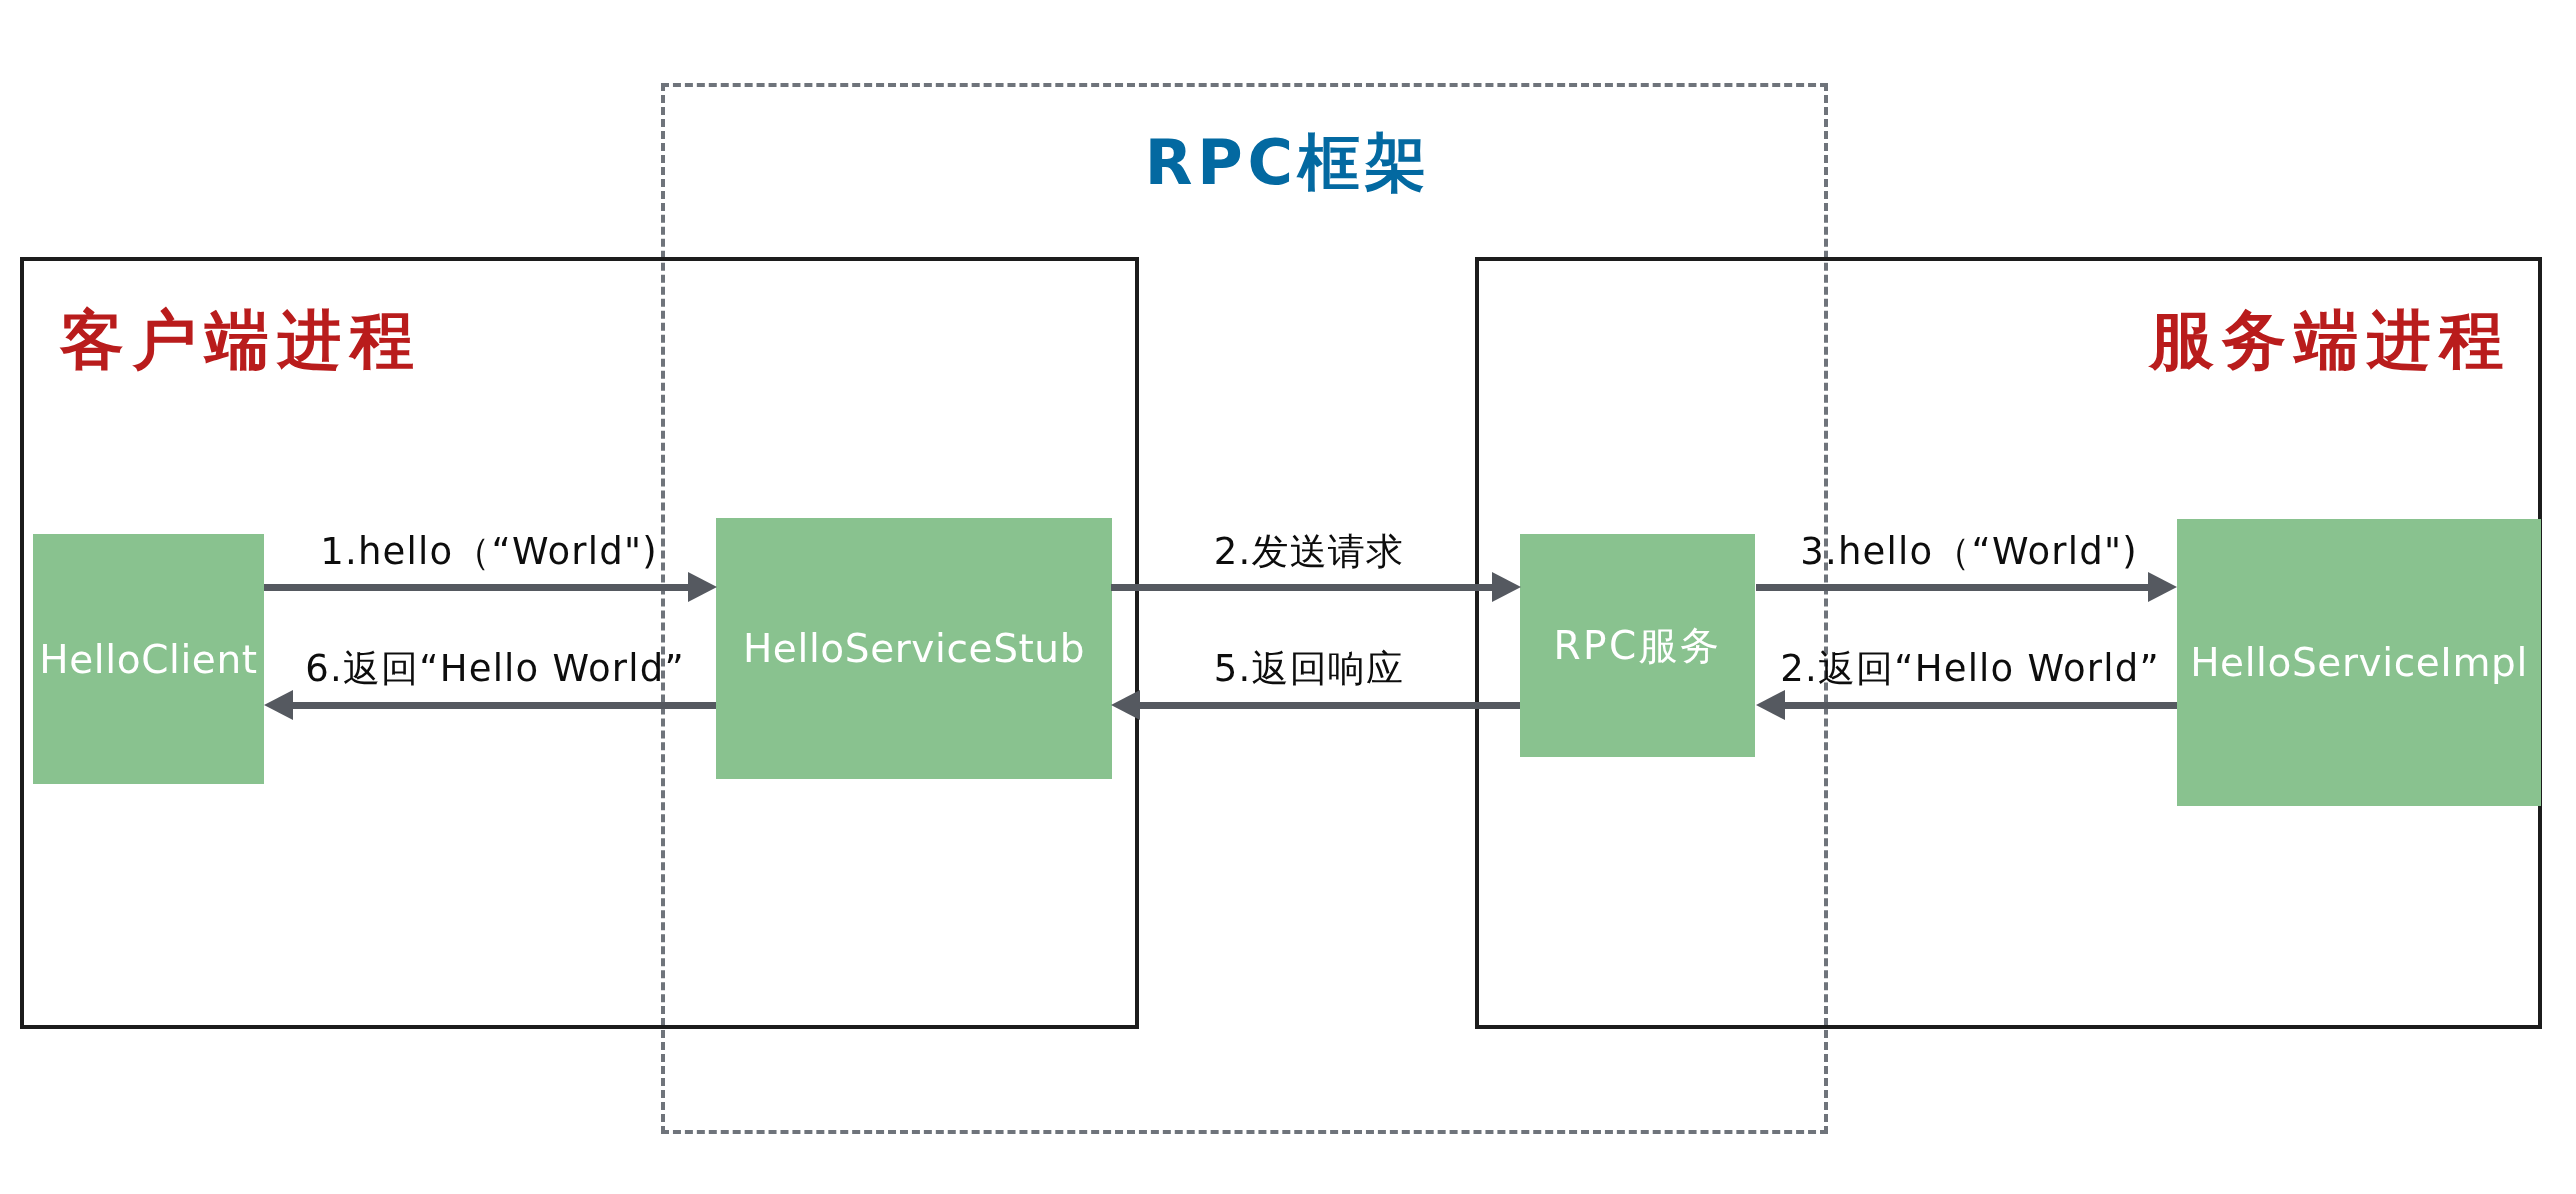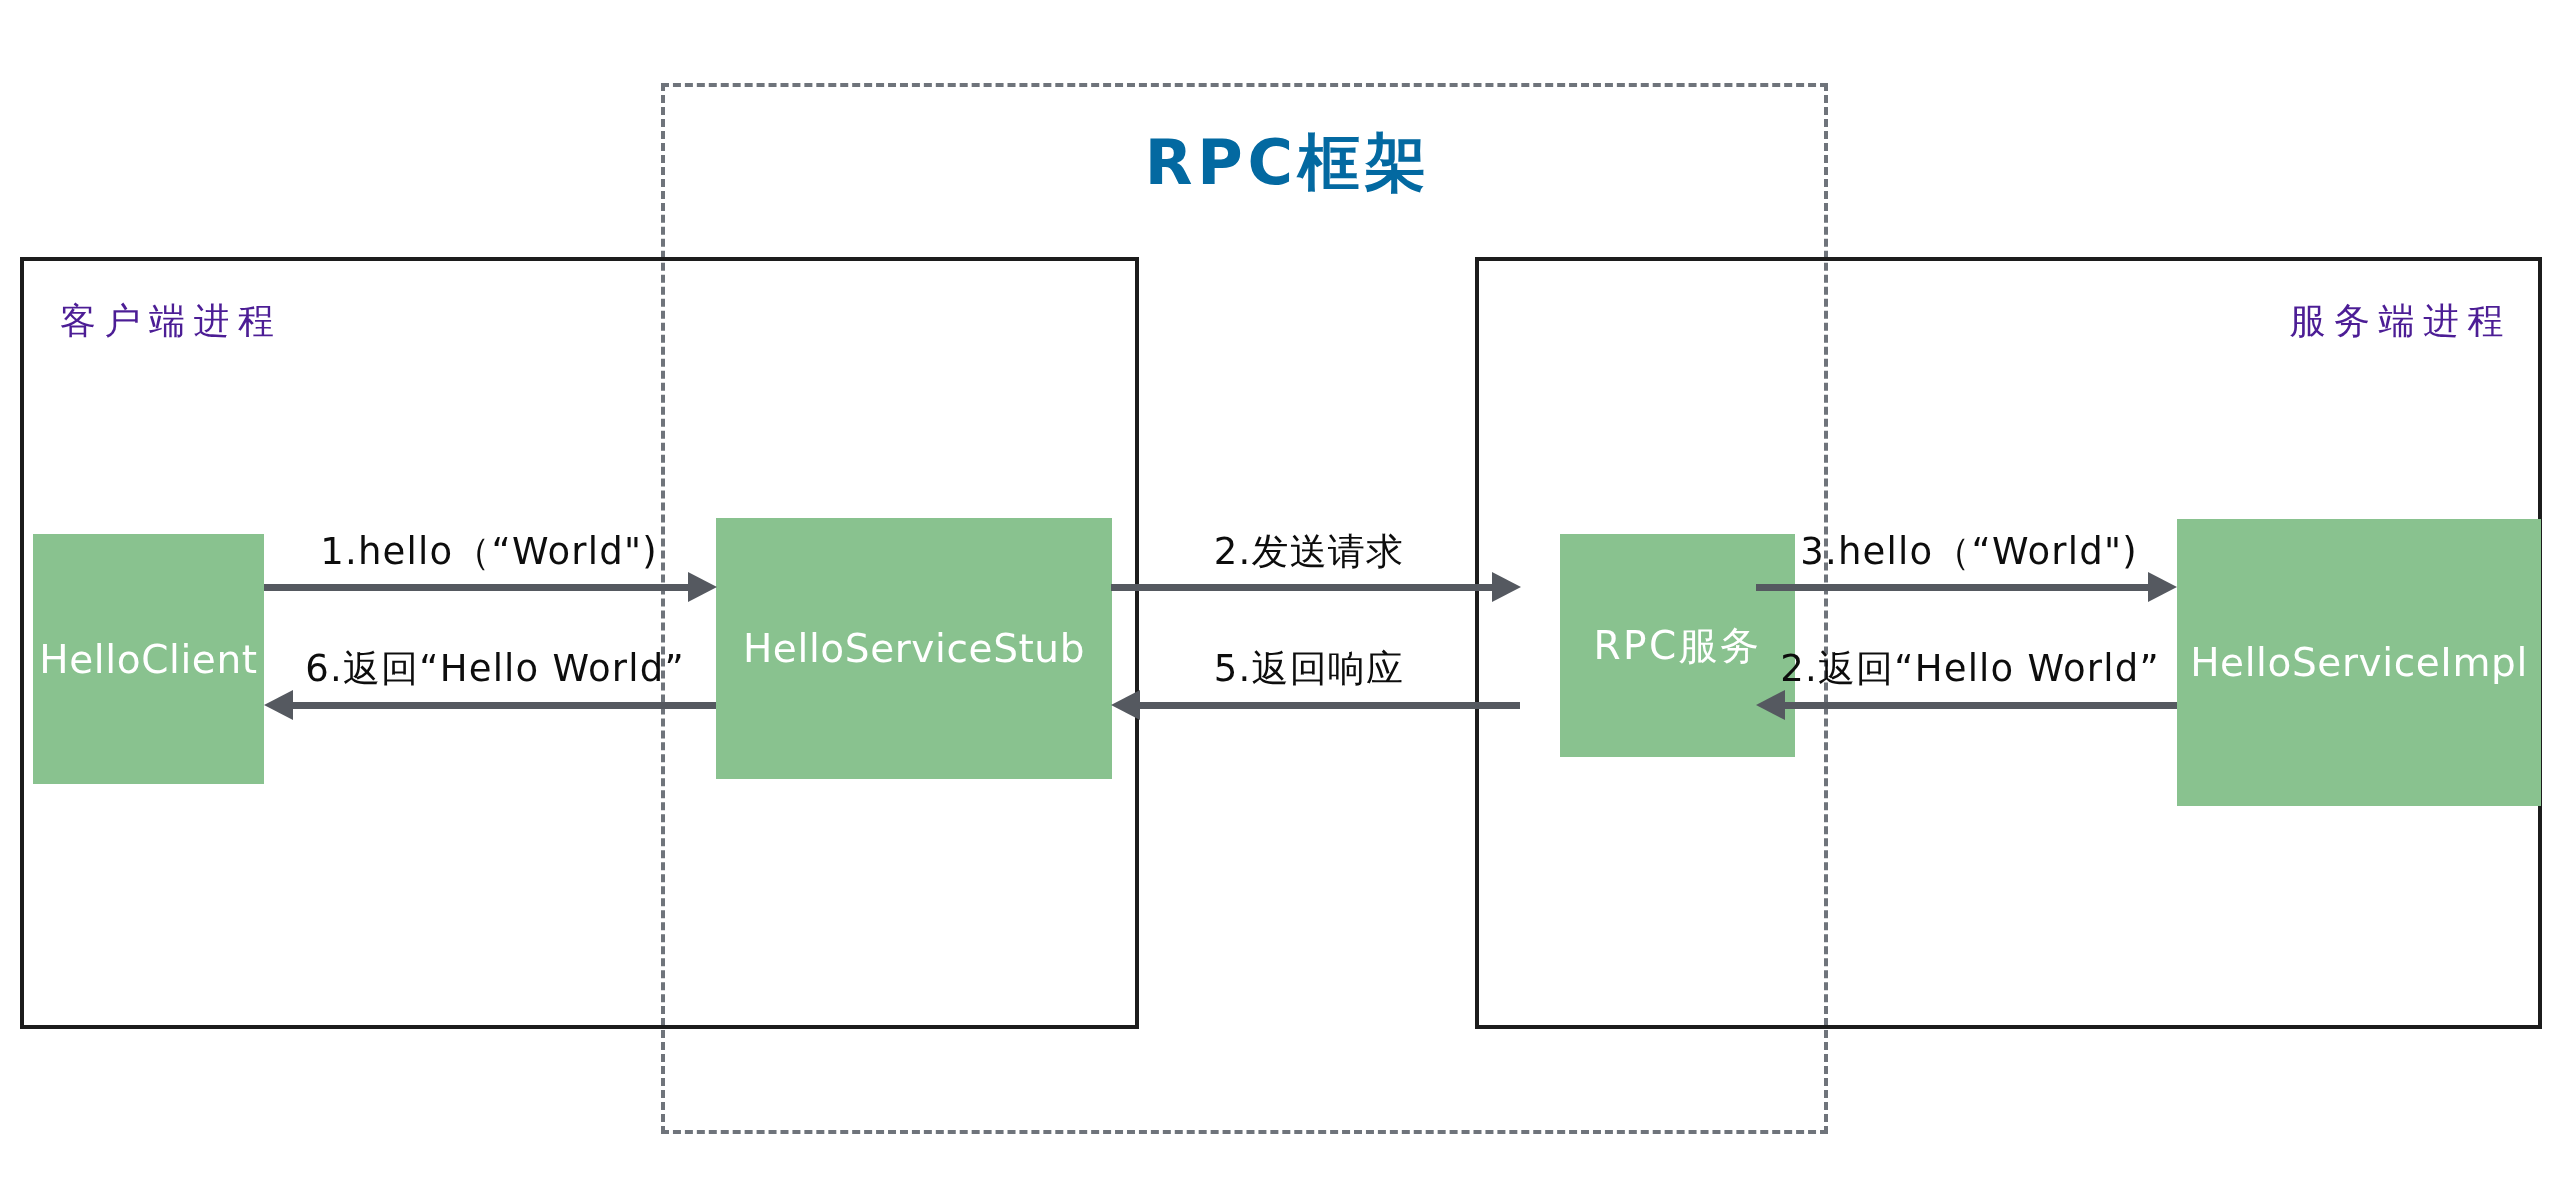--- a/index.html
+++ b/index.html
@@ -23,36 +23,36 @@
   }
 
   
   .proc-box{
     border:4.2px solid #1c1c1c;box-sizing:border-box;background:transparent;
   }
   .proc-client{left:20px;top:257px;width:1119px;height:772px;}
   .proc-server{left:1475px;top:257px;width:1067px;height:772px;}
 
   .proc-label{
-    top:297px;font-size:36px;font-weight:normal;color:#4c1d95;
+    top:297px;font-size:64px;font-weight:bold;color:#b91c1c;
     letter-spacing:8.5px;white-space:nowrap;
   }
   .proc-label-client{left:60px;}
   .proc-label-server{right:64px;}
 
   
   .node{
     background:#89c28f;color:#ffffff;
     display:flex;flex-direction:column;align-items:center;justify-content:center;
     text-align:center;font-size:39px;line-height:1;box-sizing:border-box;
     letter-spacing:0.6px;
   }
   .node-hello-client{left:33px;top:534px;width:231px;height:250px;}
   .node-stub{left:716px;top:518px;width:396px;height:261px;gap:18px;}
-  .node-rpc-service{left:1560px;top:534px;width:235px;height:223px;letter-spacing:2.4px;}
+  .node-rpc-service{left:1520px;top:534px;width:235px;height:223px;letter-spacing:2.4px;}
   .node-impl{left:2177px;top:519px;width:364px;height:287px;}
 
   
   .arrow-line{height:7.2px;background:#555960;}
   .head-right{
     width:0;height:0;
     border-top:15.7px solid transparent;border-bottom:15.7px solid transparent;
     border-left:29px solid #555960;
   }
   .head-left{

